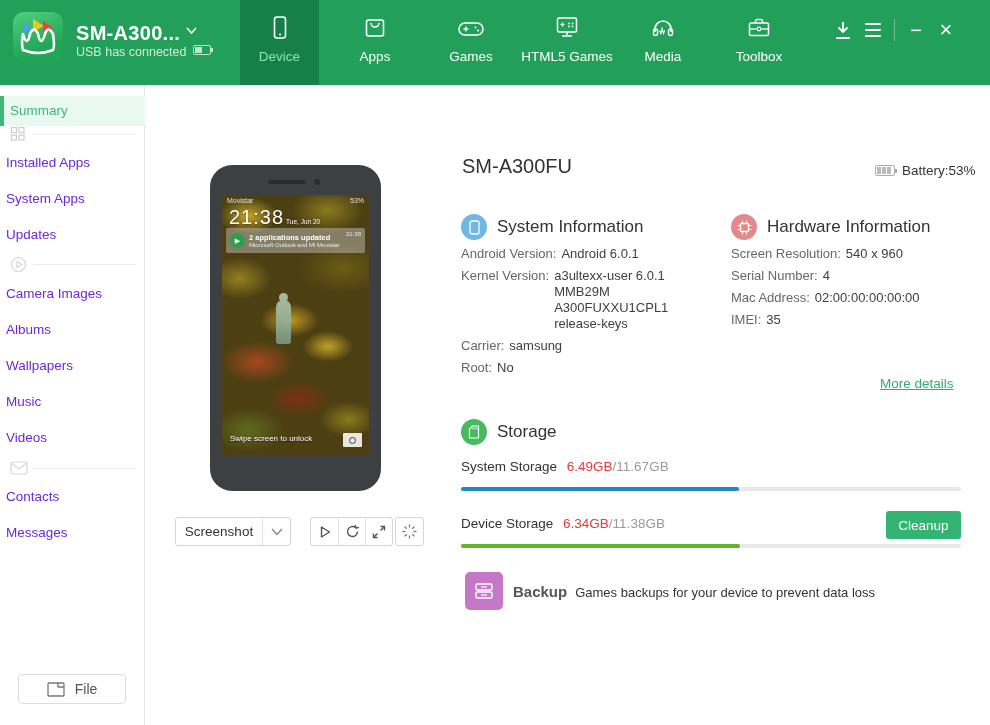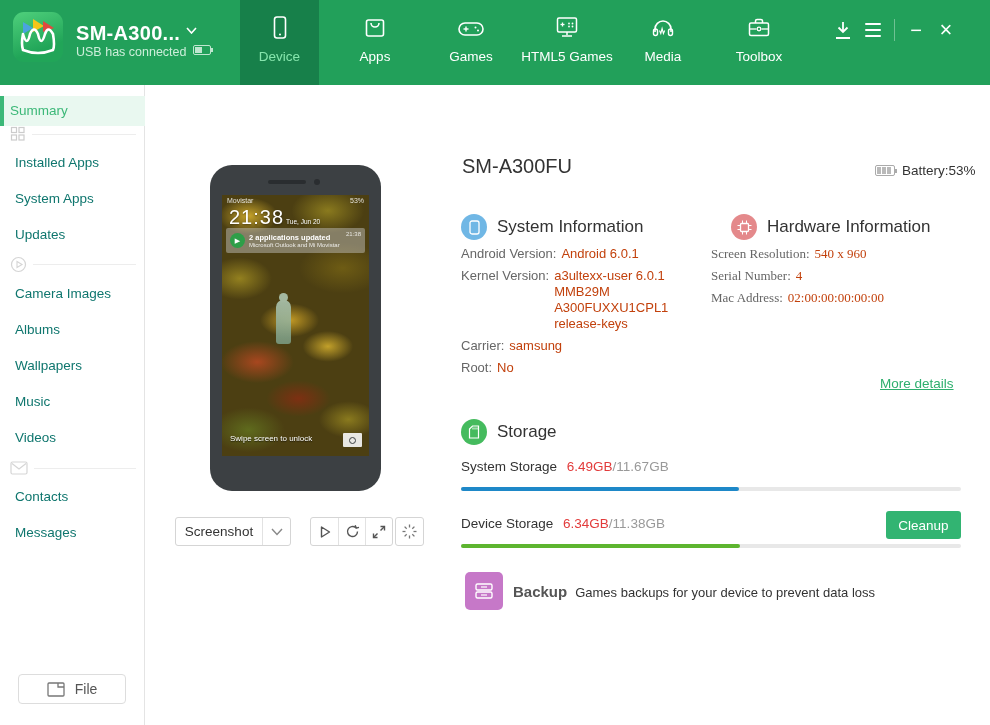--- a/index.html
+++ b/index.html
@@ -30,21 +30,21 @@
   .wbtn { width:30px; height:30px; display:flex; align-items:center; justify-content:center; cursor:pointer; }
   .vdiv { width:1px; height:22px; background:rgba(255,255,255,.35); margin:0 6px; }
   .glyph { font-size:20px; line-height:1; color:#fff; }
   .dl-wrap { display:flex; flex-direction:column; align-items:center; }
   .dl-bar { width:14px; height:2px; background:#fff; margin-top:2px; }
   .hamburger { display:flex; flex-direction:column; gap:4px; }
   .hamburger b { width:16px; height:2px; background:#fff; border-radius:1px; }
 
   
   .sidebar { position:absolute; left:0; top:85px; width:145px; height:640px; background:#fff; border-right:1px solid #e4e4e4; }
-  .side-item { position:absolute; left:0; width:145px; height:24px; line-height:24px; padding-left:15px; font-size:13.5px; color:#0f766e; cursor:pointer; }
+  .side-item { position:absolute; left:0; width:145px; height:24px; line-height:24px; padding-left:6px; font-size:13.5px; color:#6d28d9; cursor:pointer; }
   .side-item.active { height:30px; line-height:30px; background:#e9f8f0; color:#3cb878; border-left:4px solid #3cb878; padding-left:6px; }
   .side-div { position:absolute; left:10px; width:126px; height:16px; display:flex; align-items:center; gap:6px; }
   .side-div .line { flex:1; height:1px; background:#ededed; }
   .file-btn { position:absolute; left:18px; top:589px; width:108px; height:30px; border:1px solid #ddd; border-radius:4px; background:#fff; display:flex; align-items:center; justify-content:center; gap:10px; font-size:14px; color:#555; cursor:pointer; }
 
   
   .phone { position:absolute; left:210px; top:165px; width:171px; height:326px; background:#3c4043; border-radius:22px; }
   .phone .speaker { position:absolute; left:58px; top:15px; width:38px; height:4px; border-radius:2px; background:#2a2d30; }
   .phone .cam-dot { position:absolute; left:104px; top:14px; width:6px; height:6px; border-radius:50%; background:#2a2d30; }
   .screen {
@@ -90,21 +90,21 @@
   .batt-info { position:absolute; left:875px; top:163px; display:flex; align-items:center; gap:7px; font-size:13.5px; color:#333; }
   .batt-ico { width:20px; height:11px; border:1px solid #aaa; border-radius:2px; position:relative; display:flex; gap:1px; padding:1px; }
   .batt-ico::after { content:""; position:absolute; right:-3px; top:2.5px; width:2px; height:4px; background:#aaa; }
   .batt-ico b { width:4px; height:7px; background:#b9b9b9; }
   .sec-head { position:absolute; display:flex; align-items:center; gap:10px; font-size:17px; color:#333; }
   .sec-ico { width:26px; height:26px; border-radius:50%; display:flex; align-items:center; justify-content:center; }
   .ico-blue { background:#70b7e5; } .ico-red { background:#e4898b; } .ico-green { background:#45bb5e; }
   .info-col { position:absolute; top:246px; font-size:13px; }
   .info-row { display:flex; margin-bottom:6px; line-height:16px; }
   .info-row .lbl { color:#666; margin-right:5px; white-space:nowrap; }
-  .info-row .val { color:#c2410c; }
+  .info-row .val { color:#404040; }
   .more-link { position:absolute; left:880px; top:376px; font-size:13.5px; color:#2eaf6e; text-decoration:underline; cursor:pointer; }
   .stor-row { position:absolute; left:461px; font-size:13.5px; color:#333; }
   .stor-row .used { color:#e23b3b; } .stor-row .total { color:#999; }
   .pbar { position:absolute; left:461px; width:500px; height:4px; background:#e8e8e8; border-radius:2px; }
   .pbar .fill { height:100%; border-radius:2px; }
   .cleanup-btn { position:absolute; left:886px; top:511px; width:75px; height:28px; background:#32b472; color:#fff; font-size:13.5px; border:none; border-radius:3px; cursor:pointer; }
   .backup-ico { position:absolute; left:465px; top:572px; width:38px; height:38px; border-radius:5px; background:#c678c8; display:flex; align-items:center; justify-content:center; }
   .backup-txt { position:absolute; left:513px; top:583px; display:flex; align-items:baseline; gap:8px; }
   .backup-txt .btitle { font-size:15px; font-weight:bold; color:#555; }
   .backup-txt .bdesc { font-size:13px; color:#333; }
@@ -398,32 +398,36 @@
             <line x1="9.5" y1="12" x2="9.5" y2="14.5"></line>
             <line x1="0.5" y1="5.5" x2="3" y2="5.5"></line>
             <line x1="0.5" y1="9.5" x2="3" y2="9.5"></line>
             <line x1="12" y1="5.5" x2="14.5" y2="5.5"></line>
             <line x1="12" y1="9.5" x2="14.5" y2="9.5"></line>
           </g>
         </svg>
     </span>
     <span>Hardware Information</span>
   </div>
-  <div class="info-col" style="left:711px;width:240px;font-family:Liberation Serif, serif;">
+  <div class="info-col" style="left:731px;width:240px;">
     <div class="info-row">
         <span class="lbl">Screen Resolution:</span>
         <span class="val">540 x 960</span>
       </div>
     <div class="info-row">
         <span class="lbl">Serial Number:</span>
         <span class="val">4</span>
       </div>
     <div class="info-row">
         <span class="lbl">Mac Address:</span>
         <span class="val">02:00:00:00:00:00</span>
+      </div>
+    <div class="info-row">
+        <span class="lbl">IMEI:</span>
+        <span class="val">35</span>
       </div>
   </div>
 
   <div class="more-link">More details</div>
 
   <div class="sec-head" style="left:461px;top:419px;">
     <span class="sec-ico ico-green">
       <svg width="12" height="14" viewBox="0 0 12 14">
           <path d="M1.5 4 l3 -3 h6 v12 h-9 z" fill="none" stroke="#fff" stroke-width="1.2"></path>
           <g stroke="#fff" stroke-width="1">

